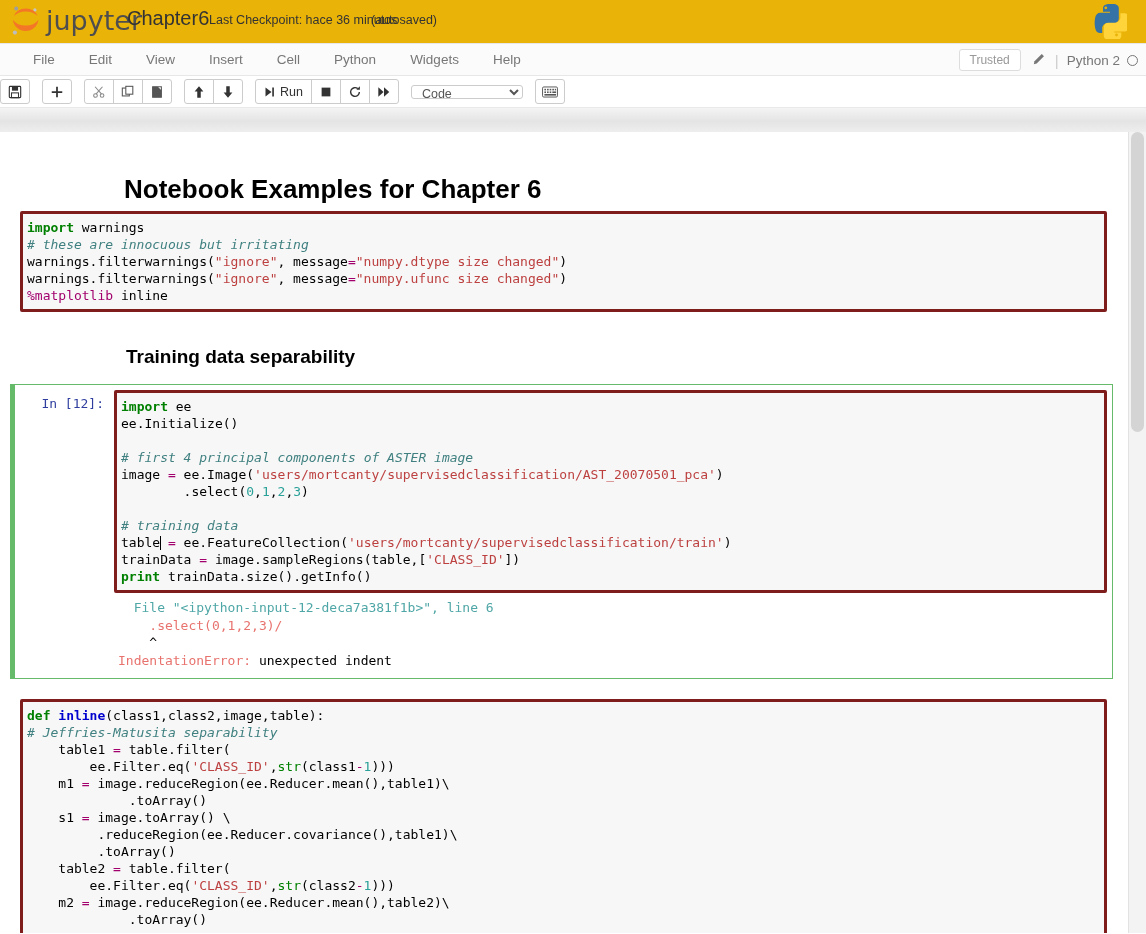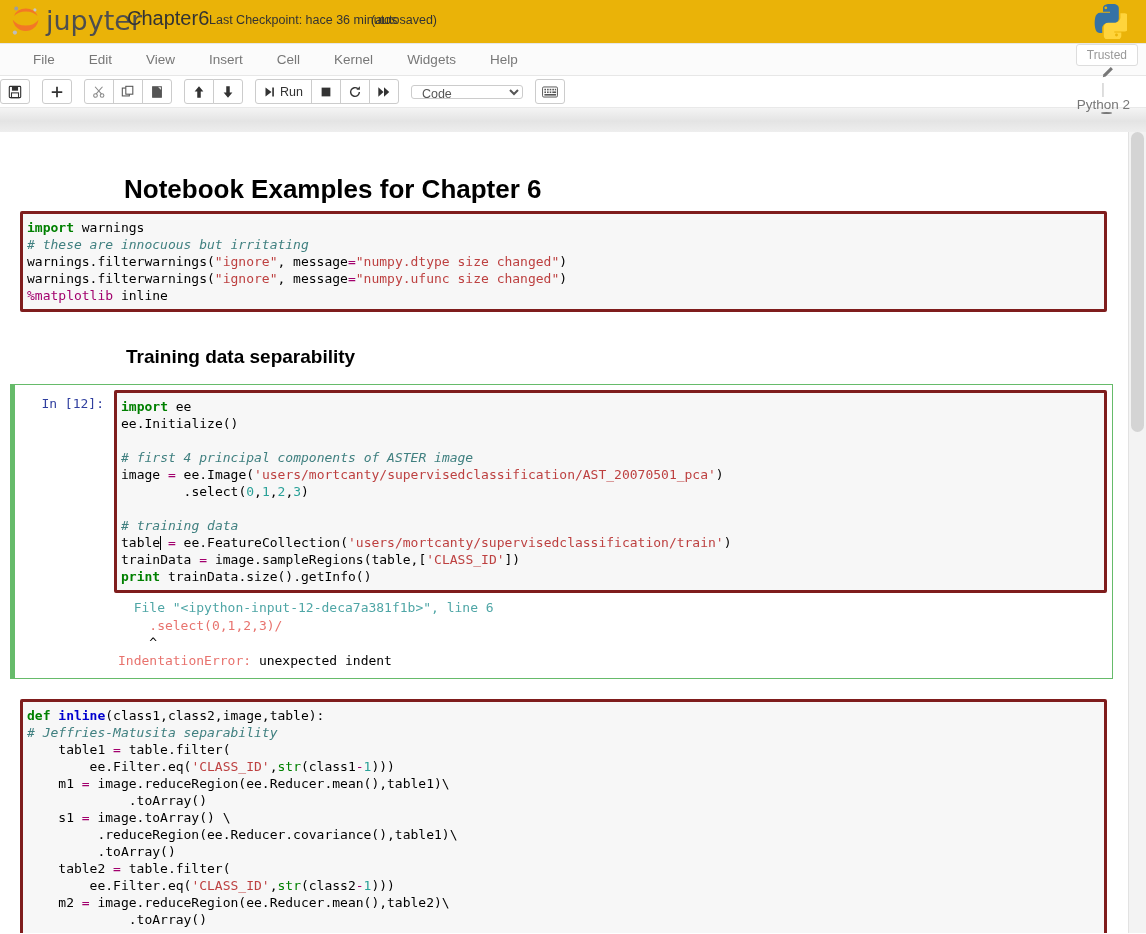--- a/index.html
+++ b/index.html
@@ -47,21 +47,21 @@
     background: #fbfbfb;
     border-bottom: 1px solid #e7e7e7;
   }
   .menus { display: flex; align-items: center; height: 32px; padding-left: 16px; }
   .menu-item {
     font-size: 13.5px; color: #777;
     padding: 0 17px; line-height: 32px; cursor: pointer;
   }
   .menubar-right {
     position: absolute; right: 8px; top: 0; height: 32px;
-    display: flex; align-items: center; gap: 0px; flex-direction: column;
+    display: flex; align-items: center; gap: 0px;
   }
   .trusted-btn {
     font-size: 12px; color: #999;
     border: 1px solid #ddd; border-radius: 3px;
     padding: 3px 10px; background: #fff; cursor: pointer;
   }
   .pencil-btn {
     padding: 0 10px; cursor: pointer; display: flex; align-items: center;
   }
   .kernel-sep { color: #ccc; font-size: 15px; padding-right: 8px; }
@@ -223,21 +223,21 @@
   </svg>
 </div>
 
 <div class="menubar">
   <div class="menus">
     <div class="menu-item">File</div>
     <div class="menu-item">Edit</div>
     <div class="menu-item">View</div>
     <div class="menu-item">Insert</div>
     <div class="menu-item">Cell</div>
-    <div class="menu-item">Kernel</div>
+    <div class="menu-item">Python</div>
     <div class="menu-item">Widgets</div>
     <div class="menu-item">Help</div>
   </div>
   <div class="menubar-right">
     <span class="trusted-btn">Trusted</span>
     <span class="pencil-btn">
       <svg width="14" height="14" viewBox="0 0 16 16">
         <path d="M12.3 1.2l2.5 2.5-8.3 8.3-3.3.8.8-3.3z" fill="#777"></path>
         <path d="M2 14h12" stroke="#777" stroke-width="0" fill="none"></path>
       </svg>

